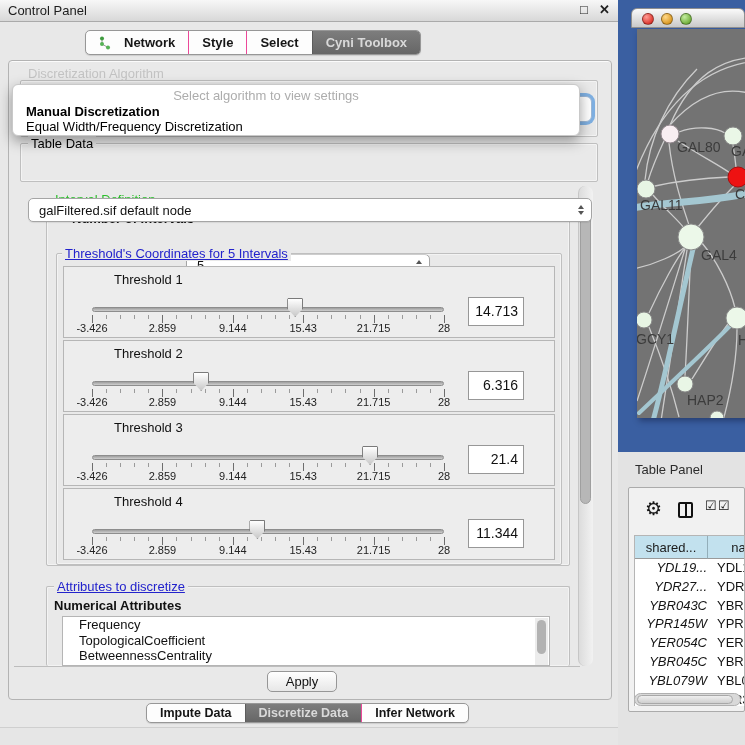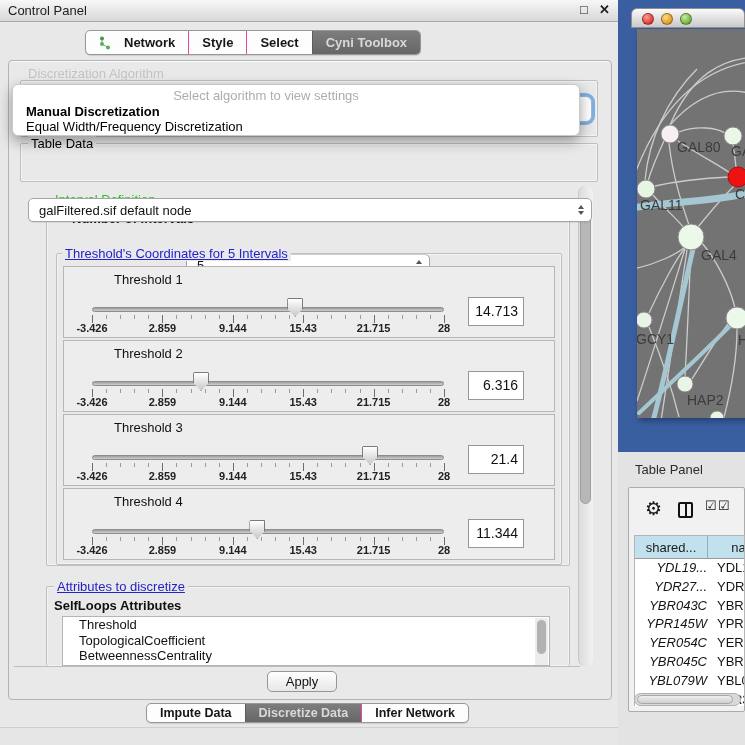--- a/index.html
+++ b/index.html
@@ -78,21 +78,21 @@
   .track { position:absolute; left:28px; top:40px; width:352px; height:5px;
     background:linear-gradient(#9d9d9d,#cfcfcf); border:1px solid #8d8d8d; border-radius:3px; }
   .thumb { position:absolute; top:31px; width:16px; height:19px;
     background:linear-gradient(#ffffff,#c9c9c9); border:1px solid #7a7a7a;
     clip-path:polygon(6% 0,94% 0,100% 8%,100% 55%,50% 100%,0 55%,0 8%); }
   .ticks-minor { position:absolute; left:28px; top:48px; width:354px; height:4px;
     background:repeating-linear-gradient(to right,#9a9a9a 0 1px,transparent 1px 14.08px); }
   .ticks-major { position:absolute; left:28px; top:48px; width:354px; height:8px;
     background:repeating-linear-gradient(to right,#6e6e6e 0 1px,transparent 1px 70.4px); }
   .tick-labels { position:absolute; left:0; top:55px; width:100%; height:12px; }
-  .tick-lab { position:absolute; transform:translateX(-50%); font-size:11px; font-weight:bold; color:#222; white-space:nowrap; }
+  .tick-lab { position:absolute; transform:translateX(-50%); font-size:11px; font-weight:normal; color:#222; white-space:nowrap; }
   .val-box { position:absolute; right:30px; top:30px; width:56px; height:29px; background:#fff;
     border:1px solid #979797; font-size:14px; color:#111; text-align:right; line-height:27px; padding-right:5px; }
 
   
   .attr-list { position:absolute; left:62px; top:616px; width:488px; height:50px;
     background:#fff; border:1px solid #b5b5b5; overflow:hidden; }
   .attr-item { font-size:13px; color:#111; padding-left:16px; line-height:15.5px; }
   .attr-scroll { position:absolute; right:1px; top:1px; width:13px; height:48px; background:#ececec; }
   .attr-thumb { position:absolute; right:2px; top:2px; width:9px; height:34px; background:#b2b2b2; border-radius:5px; }
   .cut-line { position:absolute; left:14px; top:666px; width:566px; border-top:1px solid #bdbdbd; }
@@ -278,24 +278,24 @@
         <span class="tick-lab" style="left: 239.2px;">15.43</span>
         <span class="tick-lab" style="left: 309.6px;">21.715</span>
         <span class="tick-lab" style="left: 380px;">28</span>
       </div>
     <div class="val-box">11.344</div>
   </div>
 </div>
 
 <span class="group-title t-blue" style="left:54px; top:579px;">Attributes to discretize</span>
 <div class="group" style="left:46px; top:586px; width:524px; height:80px; border-bottom:none;"></div>
-<span class="lbl-bold" style="left:54px; top:598px;">SelfLoops Attributes</span>
+<span class="lbl-bold" style="left:54px; top:598px;">Numerical Attributes</span>
 <div class="attr-list">
   <div>
-      <div class="attr-item">Threshold</div>
+      <div class="attr-item">Frequency</div>
       <div class="attr-item">TopologicalCoefficient</div>
       <div class="attr-item">BetweennessCentrality</div>
     </div>
   <div class="attr-scroll">
     <div class="attr-thumb"></div>
   </div>
 </div>
 <div class="cut-line"></div>
 
 <div class="apply-btn">Apply</div>

